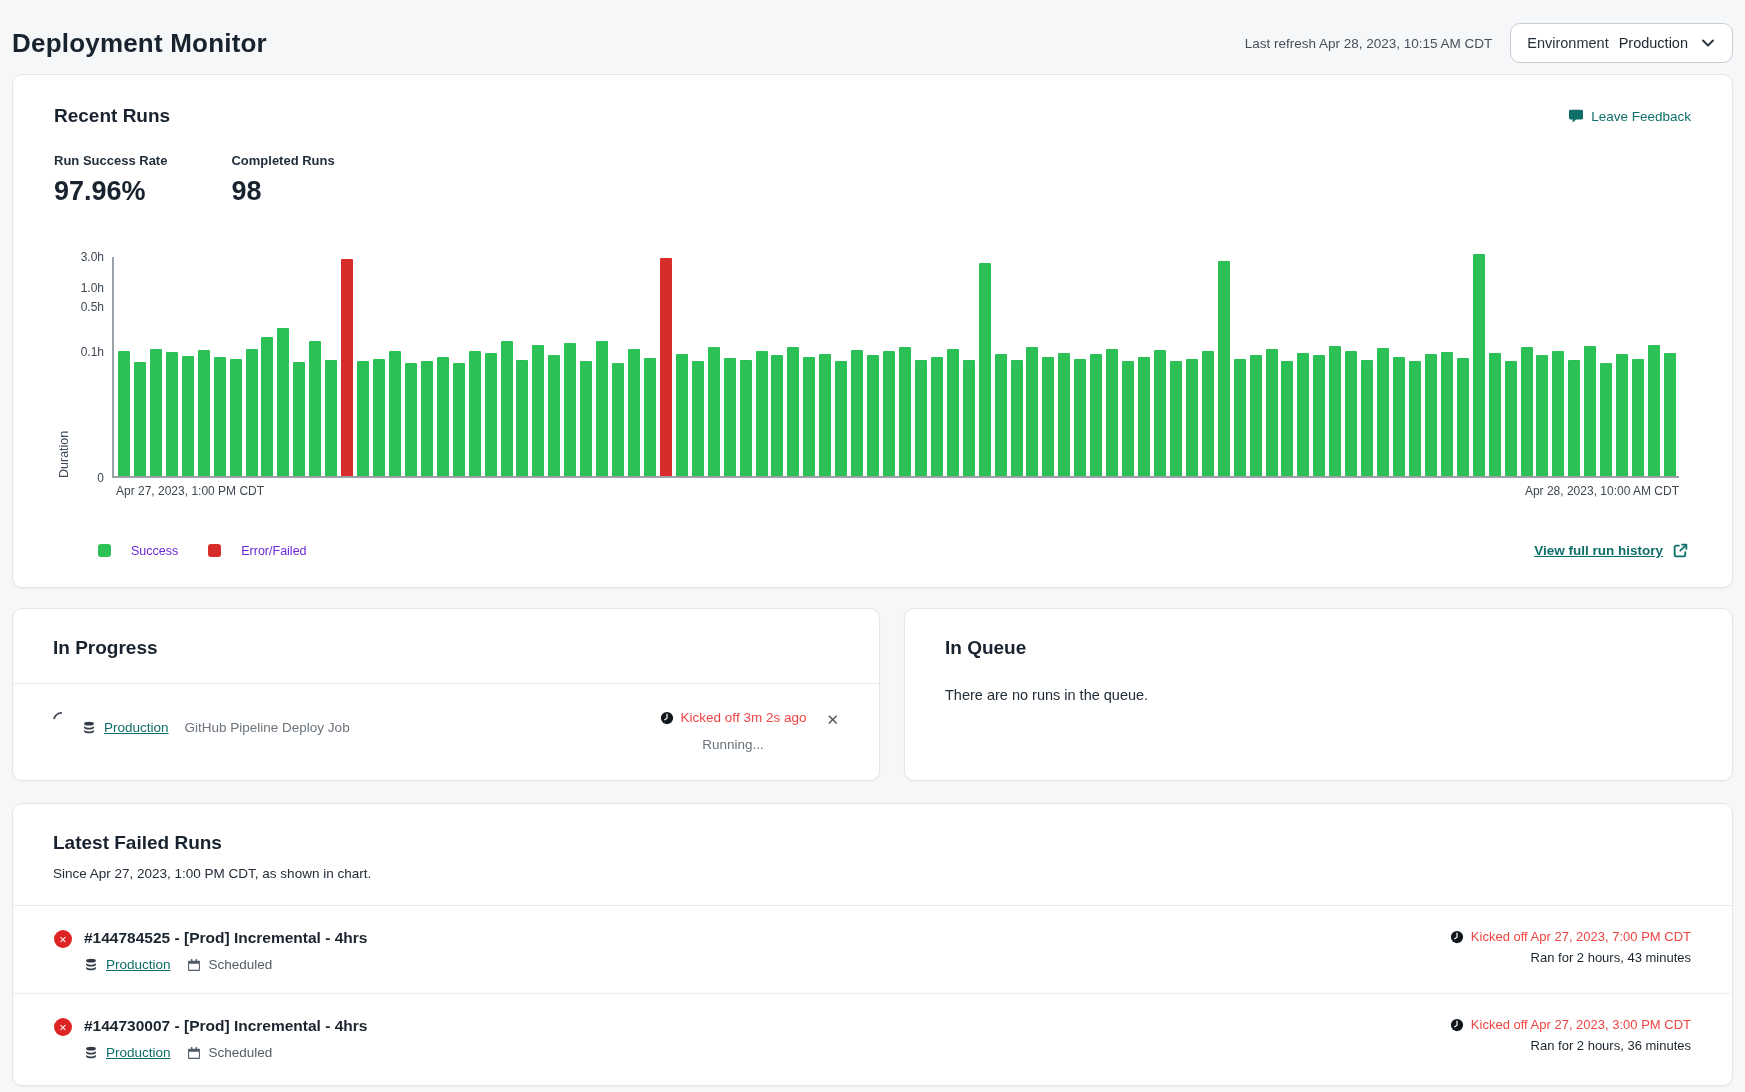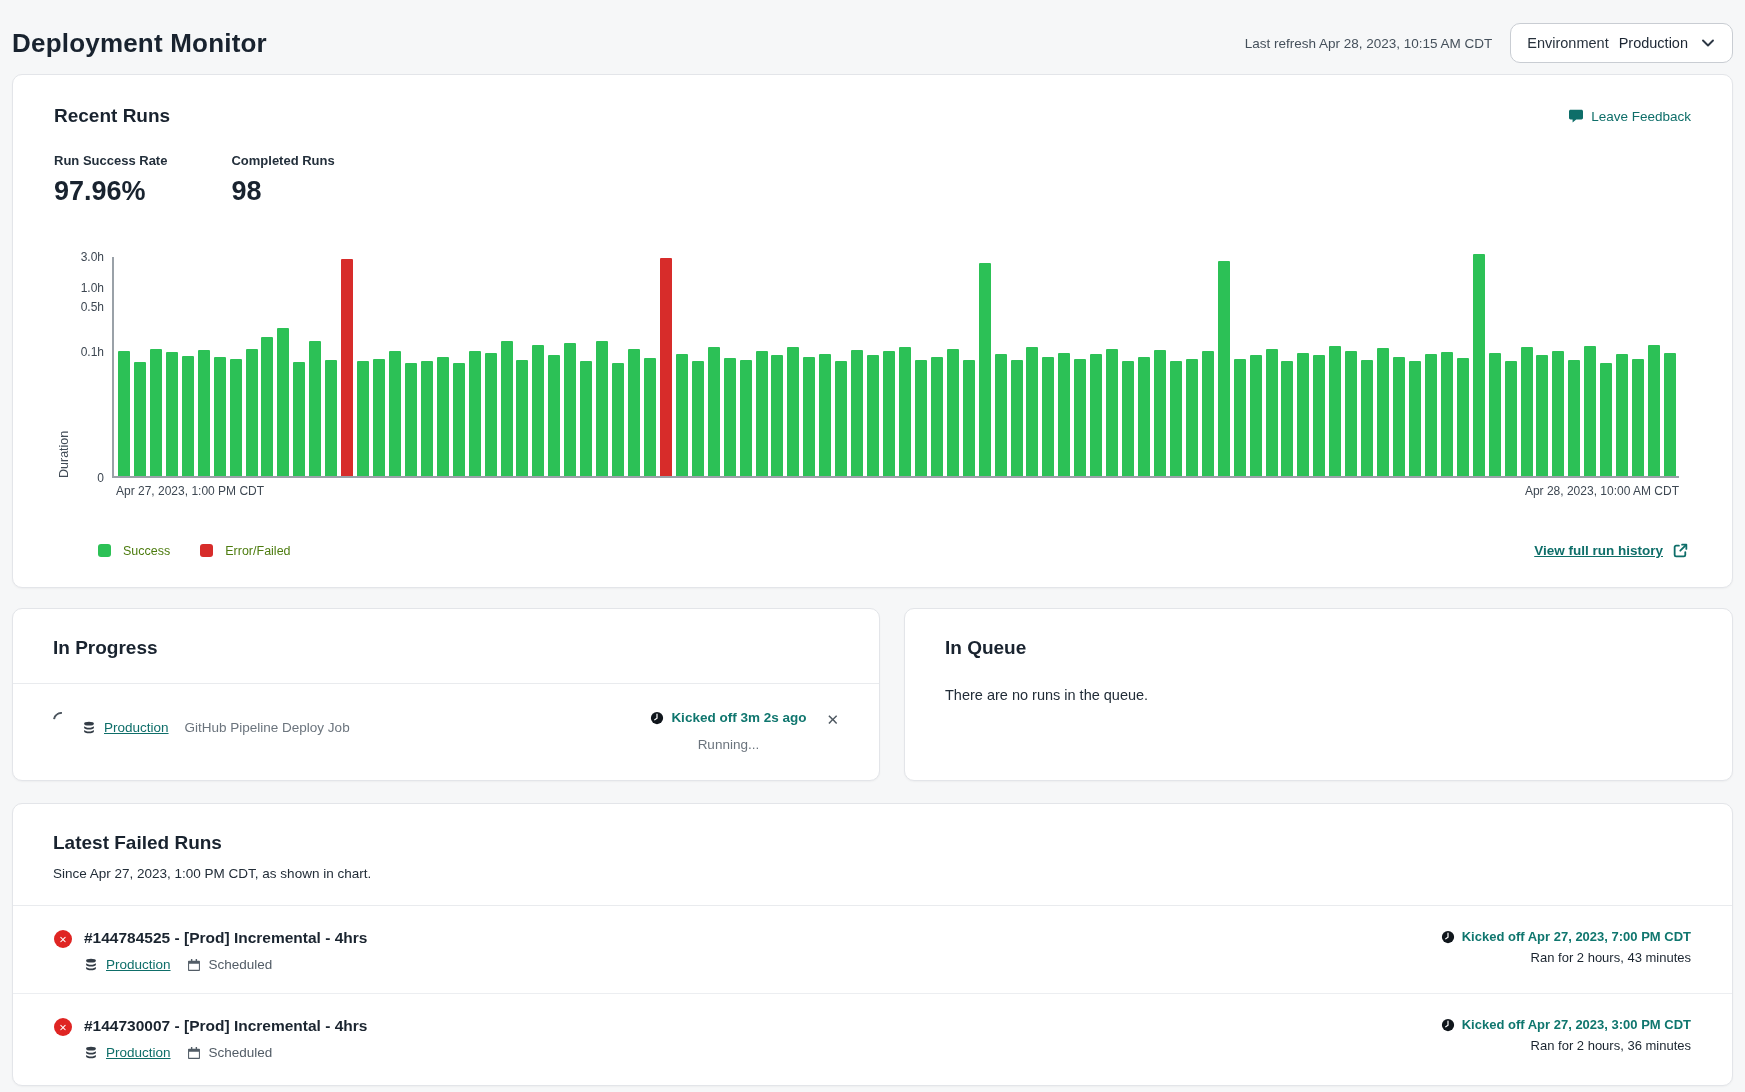--- a/index.html
+++ b/index.html
@@ -60,21 +60,21 @@
     border-left: 2px solid #9aa1a8; border-bottom: 2px solid #9aa1a8;
     display: flex; align-items: flex-end; justify-content: space-between;
     padding: 0 2px 0 4px; position: relative;
   }
   .bar { width: 12px; border-radius: 1px 1px 0 0; }
   .xlabels {
     display: flex; justify-content: space-between;
     margin: 6px 12px 0 62px; font-size: 12px; color: #3d4752;
   }
   .legend-row { display: flex; align-items: center; margin: 44px 0 0 44px; }
-  .legend-item { display: flex; gap: 12px; font-size: 12.5px; color: #4d7c0f; margin-right: 30px; }
+  .legend-item { display: flex; gap: 20px; font-size: 12.5px; color: #6d28d9; margin-right: 30px; }
   .sw { width: 13px; height: 13px; border-radius: 3px; display: inline-block; }
   .history-link {
     margin-left: auto; margin-right: 2px; display: flex; align-items: center; gap: 9px;
     color: #0e6e69; font-size: 13.5px; font-weight: 700; cursor: pointer;
   }
   .history-link span { text-decoration: underline; }
 
   
   .row2 { display: flex; gap: 24px; margin-top: 20px; }
   .card-progress { width: 868px; height: 173px; padding: 28px 40px 24px 40px; }
@@ -88,21 +88,21 @@
     border: 2px solid transparent; border-top-color: #4d565f;
     transform: rotate(-38deg); flex: 0 0 16px;
   }
   .run-main { margin-left: 13px; }
   .run-title { font-size: 15.5px; font-weight: 700; color: #1a242f; }
   .run-meta { display: flex; align-items: center; gap: 8px; margin-top: 10px; }
   .env-link { color: #0e6e69; font-size: 13.5px; text-decoration: underline; cursor: pointer; }
   .job { font-size: 13.5px; color: #6b747d; margin-left: 8px; }
   .sched { font-size: 13.5px; color: #525c66; }
   .run-right { margin-left: auto; text-align: center; }
-  .kicked { display: flex; align-items: center; gap: 7px; font-size: 13.5px; color: #0f766e; font-weight: bold; }
+  .kicked { display: flex; align-items: center; gap: 7px; font-size: 13.5px; color: #ef4444; }
   .running { margin-top: 12px; font-size: 13.5px; color: #6b747d; }
   .close { margin-left: 20px; font-size: 15px; color: #4e5861; cursor: pointer; margin-top: 1px; }
 
   
   .card-failed { margin-top: 22px; padding: 28px 40px 4px 40px; }
   .subtitle { margin-top: 12px; font-size: 13.5px; color: #222d38; }
   .failed-row {
     display: flex; align-items: flex-start;
     margin: 0 -40px; padding: 23px 41px 21px 41px;
   }

